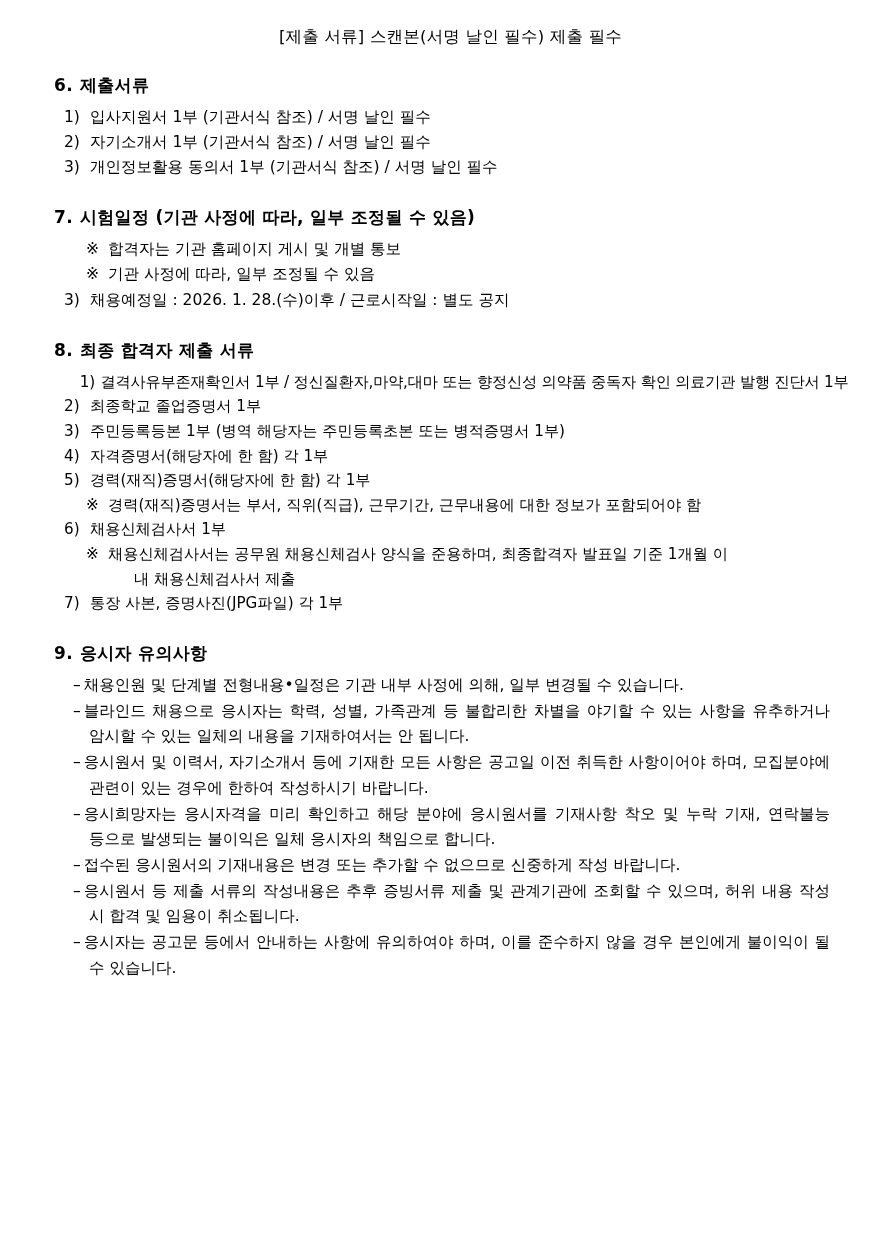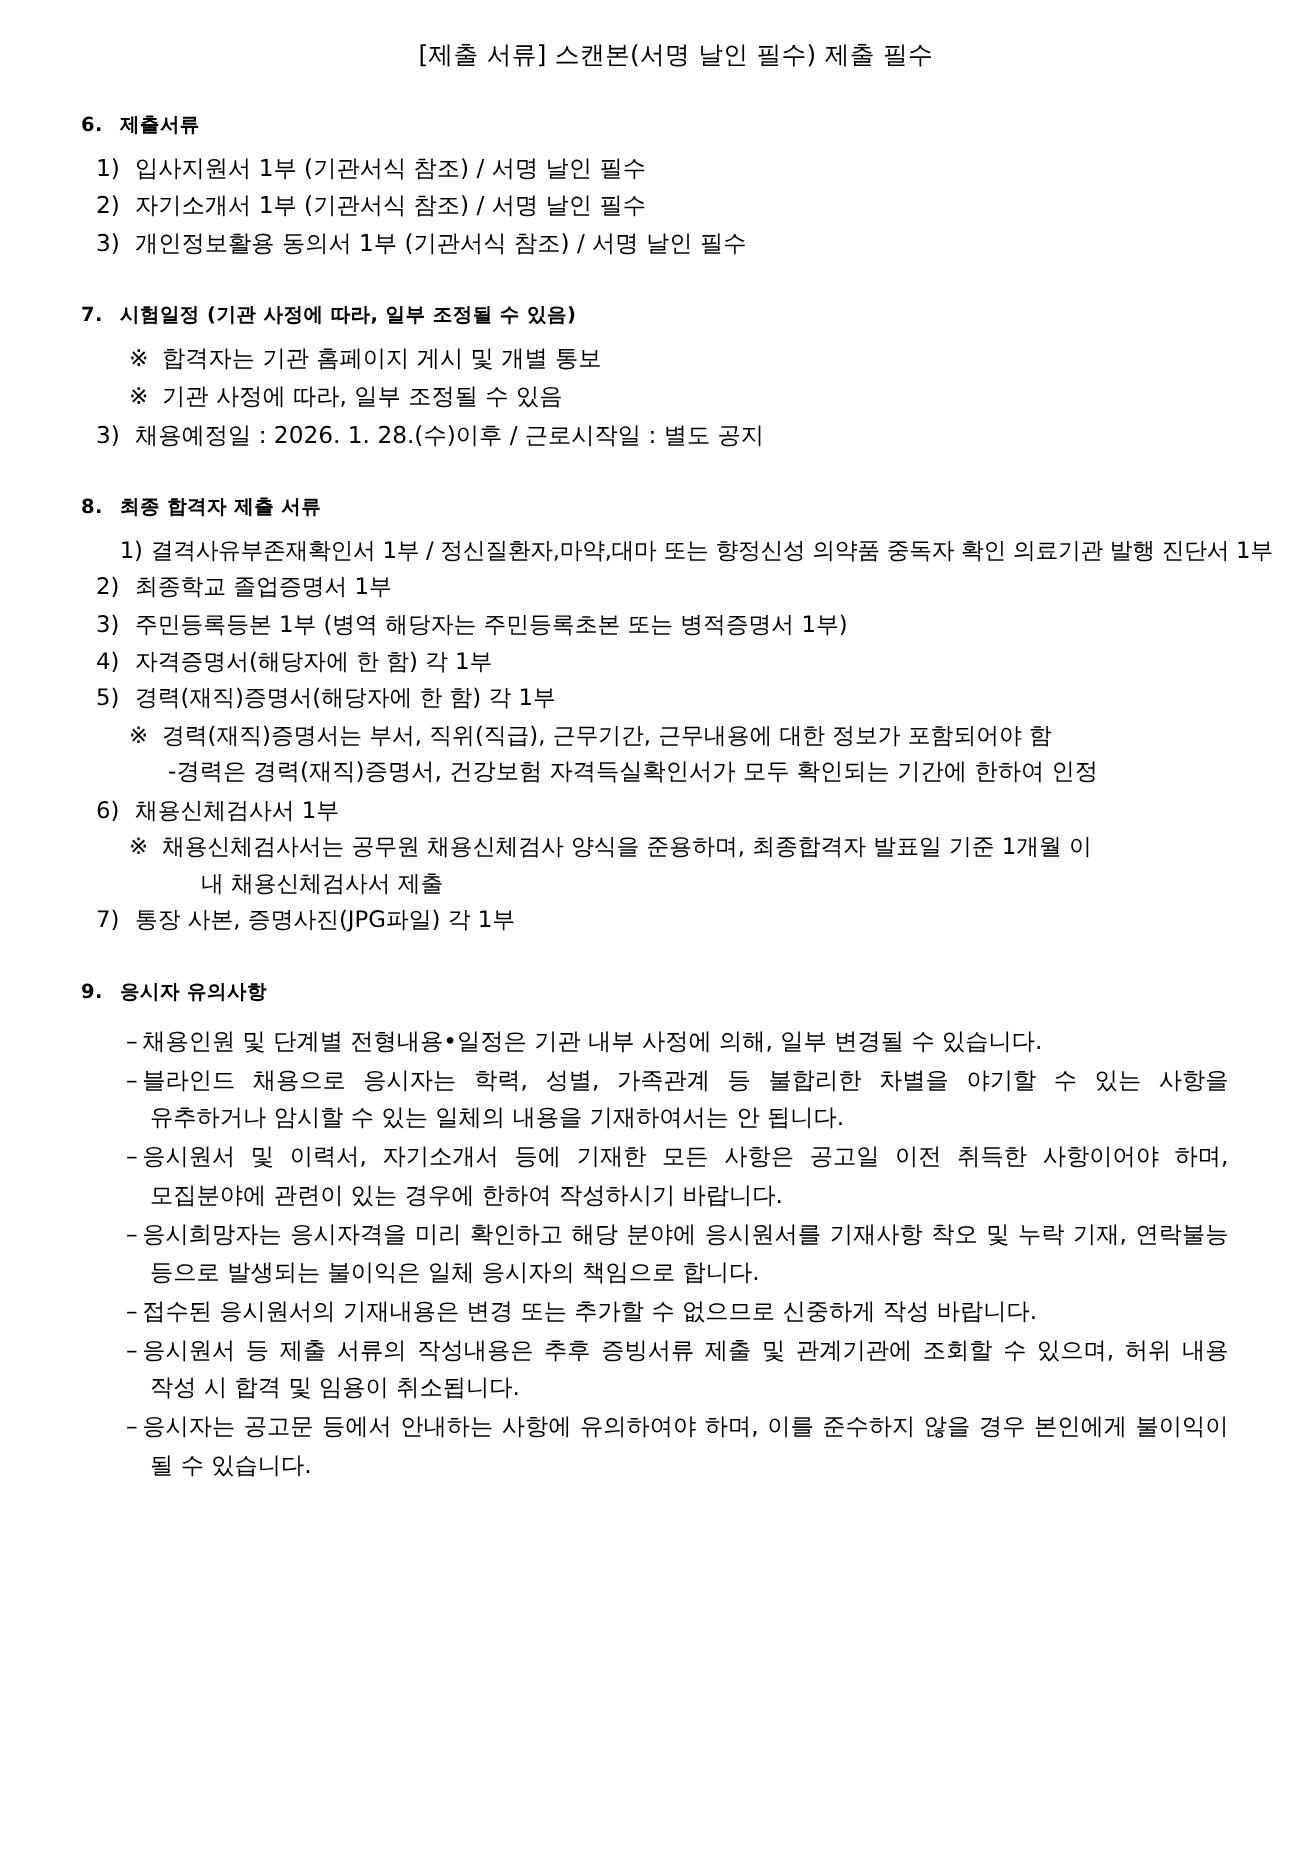--- a/index.html
+++ b/index.html
@@ -24,21 +24,21 @@
     text-align: center;
     font-size: 16.5px;
     letter-spacing: 0.2px;
     margin: 8px 0 0 0;
     white-space: nowrap;
   }
   .section {
     margin-top: 26px;
   }
   .section-title {
-    font-size: 13px;
+    font-size: 17px;
     font-weight: bold;
     margin: 0 0 8px 0;
     padding-left: 12px;
     letter-spacing: 0.3px;
   }
   .section-title .num {
     display: inline-block;
     min-width: 26px;
   }
   .items {
@@ -72,21 +72,21 @@
     padding-left: 92px;
     white-space: nowrap;
   }
   .sub-note {
     font-size: 15.5px;
     line-height: 1.62;
     padding-left: 70px;
     white-space: nowrap;
   }
   .dash-list {
-    margin: 12px;
+    margin: 1px;
     padding: 0;
     list-style: none;
   }
   .dash-item {
     font-size: 15.5px;
     line-height: 1.66;
     padding-left: 46px;
     text-indent: -16px;
     text-align: justify;
     padding-right: 28px;
@@ -142,21 +142,20 @@
     <div class="section-title">
       <span class="num">8.</span><span>최종 합격자 제출 서류</span>
     </div>
     <ul class="items">
       <li class="item tight"><span class="lbl">1)</span><span>결격사유부존재확인서 1부 / 정신질환자,마약,대마 또는 향정신성 의약품 중독자 확인 의료기관 발행 진단서 1부</span></li>
       <li class="item"><span class="lbl">2)</span><span>최종학교 졸업증명서 1부</span></li>
       <li class="item"><span class="lbl">3)</span><span>주민등록등본 1부 (병역 해당자는 주민등록초본 또는 병적증명서 1부)</span></li>
       <li class="item"><span class="lbl">4)</span><span>자격증명서(해당자에 한 함) 각 1부</span></li>
       <li class="item"><span class="lbl">5)</span><span>경력(재직)증명서(해당자에 한 함) 각 1부</span></li>
       <li class="note"><span class="mark">※</span><span>경력(재직)증명서는 부서, 직위(직급), 근무기간, 근무내용에 대한 정보가 포함되어야 함</span></li>
-      <li class="sub-note"><span>-경력은 경력(재직)증명서, 건강보험 자격득실확인서가 모두 확인되는 기간에 한하여 인정</span></li>
       <li class="item"><span class="lbl">6)</span><span>채용신체검사서 1부</span></li>
       <li class="note"><span class="mark">※</span><span>채용신체검사서는 공무원 채용신체검사 양식을 준용하며, 최종합격자 발표일 기준 1개월 이</span></li>
       <li class="note-cont"><span>내 채용신체검사서 제출</span></li>
       <li class="item"><span class="lbl">7)</span><span>통장 사본, 증명사진(JPG파일) 각 1부</span></li>
     </ul>
   </div>
 
   <div class="section">
     <div class="section-title">
       <span class="num">9.</span><span>응시자 유의사항</span>

